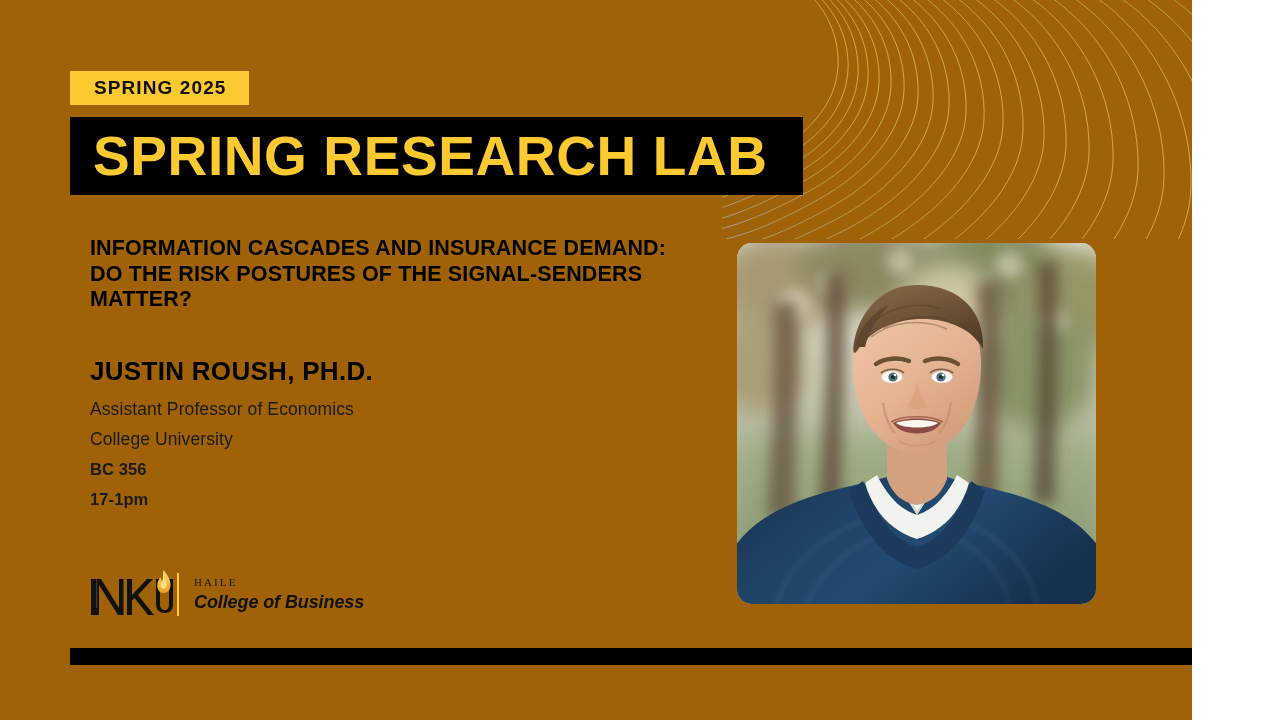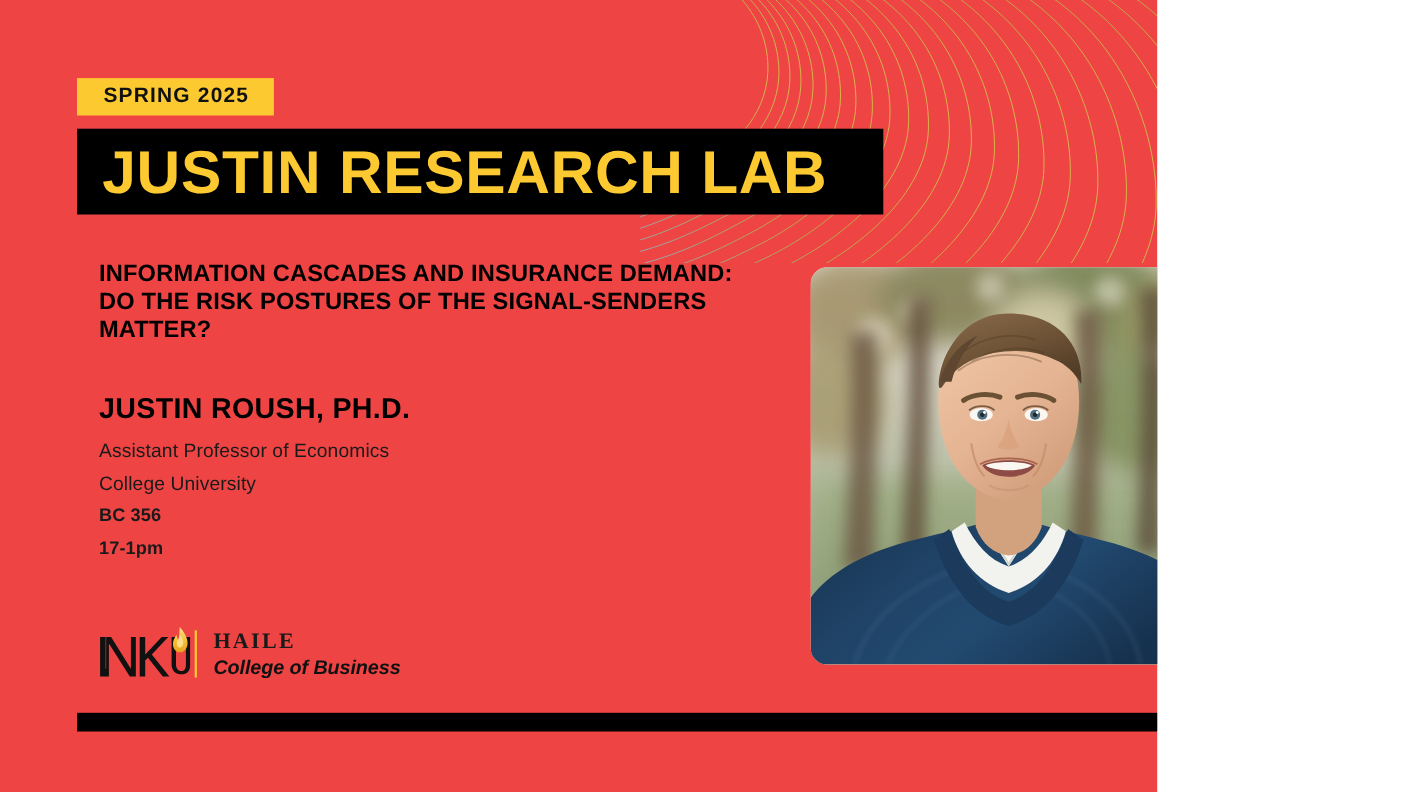--- a/index.html
+++ b/index.html
@@ -11,23 +11,23 @@
     width: 1280px;
     height: 720px;
     background: #ffffff;
     font-family: "Liberation Sans", sans-serif;
     overflow: hidden;
     position: relative;
   }
 
   #flyer {
     position: relative;
-    width: 1052px;
+    width: 1192px;
     height: 720px;
-    background: #ef4444;
+    background: #a16207;
     overflow: hidden;
   }
 
   
   .contour-art {
     position: absolute;
     top: -6px;
     right: 0;
     width: 470px;
     height: 245px;
@@ -151,22 +151,22 @@
     background: #FCC931;
     margin: 0 15px 0 4px;
   }
   .logo-words {
     display: flex;
     flex-direction: column;
     justify-content: center;
   }
   .logo-haile {
     font-family: "Liberation Serif", serif;
-    font-size: 20px;
-    font-weight: 700;
+    font-size: 11px;
+    font-weight: 400;
     letter-spacing: 2.1px;
     color: #1a1a1a;
     line-height: 1;
     margin-bottom: 5px;
   }
   .logo-cob {
     font-size: 18px;
     font-weight: 700;
     letter-spacing: -0.1px;
     color: #111111;
@@ -228,21 +228,21 @@
         <path d="M405,-30 C542,10 589,146 587,233 C585,329 486,419 385,465 C310,497 255,505 239,509"></path>
         <path d="M433,-30 C573,11 621,154 619,244 C617,344 515,438 411,485 C334,518 277,526 261,530"></path>
         <path d="M462,-30 C605,12 654,163 652,256 C650,360 545,457 438,506 C359,540 300,548 284,552"></path>
       </g>
     </svg>
   </div>
 
   <div class="season-badge">SPRING 2025</div>
 
   <div class="title-bar">
-    <span class="title-bar-text">JUSTIN RESEARCH LAB</span>
+    <span class="title-bar-text">SPRING RESEARCH LAB</span>
   </div>
 
   <div class="research-title">INFORMATION CASCADES AND INSURANCE DEMAND: DO THE RISK POSTURES OF THE SIGNAL-SENDERS MATTER?</div>
 
   <div class="speaker-block">
     <div class="speaker-name">JUSTIN ROUSH, PH.D.</div>
     <div class="speaker-line">Assistant Professor of Economics</div>
     <div class="speaker-line">College University</div>
     <div class="speaker-line strong">BC 356</div>
     <div class="speaker-line strong">17-1pm</div>

